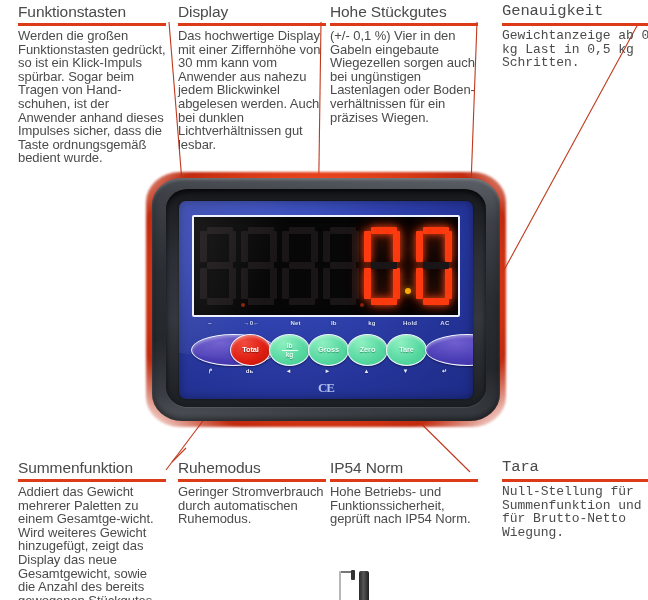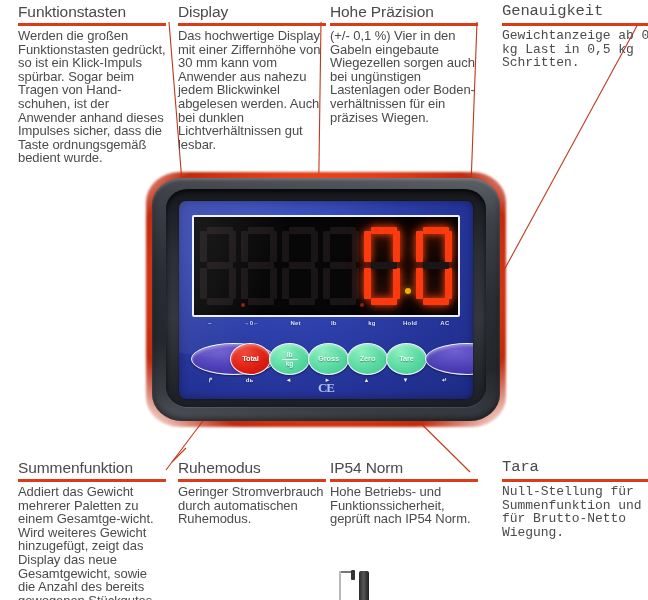--- a/index.html
+++ b/index.html
@@ -141,21 +141,21 @@
   .an1{width:40px;}
   .an2{width:58px;}
   .an3{width:46px;}
   .an4{width:44px;}
   .an5{width:46px;}
   .an6{width:44px;}
   .an7{width:38px;}
 
   
   .btnrow{
-    position:absolute;left:12px;right:10px;top:142px;height:44px;
+    position:absolute;left:12px;right:10px;top:133px;height:44px;
     display:flex;align-items:flex-start;justify-content:space-between;
   }
   .btnwrap{position:relative;width:39px;text-align:center;}
   .btn{
     width:39px;height:30px;border-radius:50%/50%;
     border:1.6px solid #f2f5ff;
     display:flex;align-items:center;justify-content:center;
     flex-direction:column;
     box-shadow:0 1px 2px rgba(0,0,0,.4), inset 0 2px 3px rgba(255,255,255,.35);
     position:relative;
@@ -227,21 +227,21 @@
     <p>Werden die großen Funktionstasten gedrückt, so ist ein Klick-Impuls spürbar. Sogar beim Tragen von Hand-schuhen, ist der Anwender anhand dieses Impulses sicher, dass die Taste ordnungsgemäß bedient wurde.</p>
   </div>
 
   <div class="callout c2 rowTop">
     <h3>Display</h3>
     <div class="rule"></div>
     <p>Das hochwertige Display mit einer Ziffernhöhe von 30 mm kann vom Anwender aus nahezu jedem Blickwinkel abgelesen werden. Auch bei dunklen Lichtverhältnissen gut lesbar.</p>
   </div>
 
   <div class="callout c3 rowTop">
-    <h3>Hohe Präzision</h3>
+    <h3>Hohe Stückgutes</h3>
     <div class="rule"></div>
     <p>(+/- 0,1 %) Vier in den Gabeln eingebaute Wiegezellen sorgen auch bei ungünstigen Lastenlagen oder Boden-verhältnissen für ein präzises Wiegen.</p>
   </div>
 
   <div class="callout c4 rowTop">
     <h3>Genauigkeit</h3>
     <div class="rule"></div>
     <p>Gewichtanzeige ab 0 kg Last in 0,5 kg Schritten.</p>
   </div>
 

